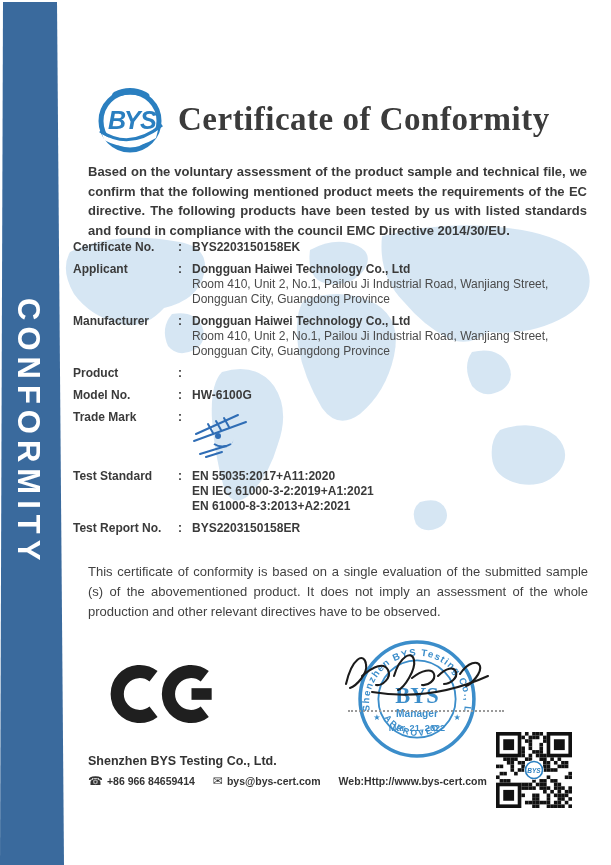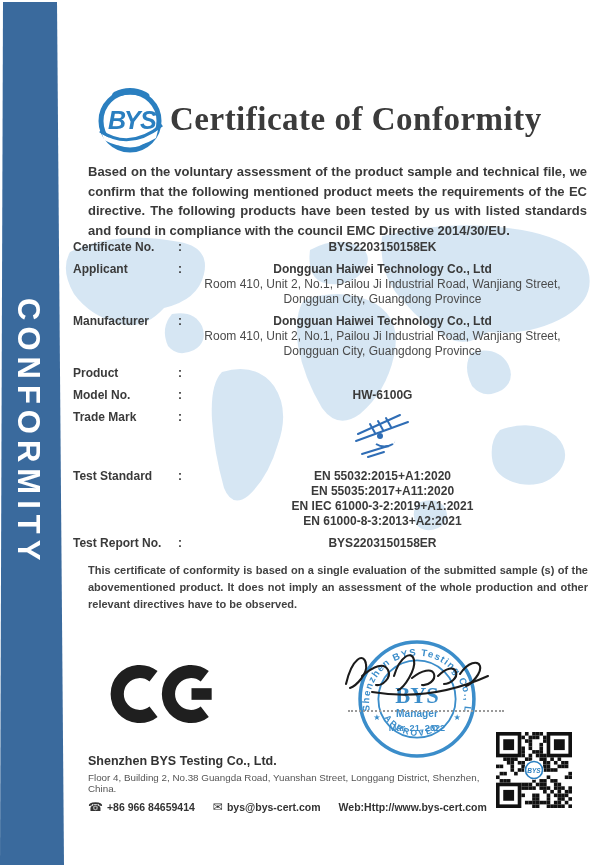--- a/index.html
+++ b/index.html
@@ -20,38 +20,38 @@
     color:#ffffff;font-weight:bold;font-size:31px;letter-spacing:6px;
     display:flex;flex-direction:column;align-items:center;gap:18px;
     font-family:"Liberation Sans",sans-serif;
   }
   
   .worldmap{position:absolute;left:52px;top:222px;z-index:0;opacity:.85;}
   
   .header{position:absolute;left:94px;top:84px;display:flex;align-items:center;z-index:2;}
   .logo{width:72px;height:70px;flex:0 0 auto;}
   .title{
-    margin-left:4px;font-family:"Liberation Serif",serif;font-weight:bold;
+    margin-left:12px;font-family:"Liberation Serif",serif;font-weight:bold;
     font-size:33px;color:#3b3b3b;letter-spacing:.5px;white-space:nowrap;
   }
   
   .intro{
     position:absolute;left:88px;top:162px;width:499px;z-index:2;
     font-size:13px;font-weight:bold;color:#3a3a3a;line-height:1.5;text-align:justify;
   }
   .statement{
     position:absolute;left:88px;top:562px;width:500px;z-index:2;
-    font-size:11px;font-weight:bold;color:#424242;line-height:1.55;text-align:justify;
+    font-size:13px;font-weight:normal;color:#424242;line-height:1.55;text-align:justify;
   }
   
   .fields{position:absolute;left:73px;top:240px;width:500px;z-index:2;}
   .field-row{display:flex;margin-bottom:7px;}
   .field-label{width:105px;flex:0 0 auto;font-size:12px;font-weight:bold;color:#3a3a3a;line-height:15px;}
   .field-colon{width:14px;flex:0 0 auto;font-size:12px;font-weight:bold;color:#3a3a3a;line-height:15px;}
-  .field-value{flex:1;text-align:center;}
+  .field-value{flex:1;}
   .v-main{font-size:12px;font-weight:bold;color:#3a3a3a;line-height:15px;}
   .v-sub{font-size:12px;font-weight:normal;color:#4a4a4a;line-height:15px;}
   .tm-box{height:48px;}
   
   .ce{position:absolute;left:110px;top:653px;z-index:2;}
   
   .stamp{position:absolute;left:356px;top:638px;z-index:3;opacity:.92;}
   .sig-line{
     position:absolute;left:348px;top:710px;width:156px;z-index:4;
     border-top:2px dotted #9a9a9a;
@@ -163,21 +163,20 @@
       <path d="M18,26 a12,11 0 1 0 24,2 a10,9 0 1 1 -24,-2 z" fill="#2f6db5"></path>
       <circle cx="26" cy="26" r="3" fill="#2f6db5"></circle>
       <path d="M22,34 q8,5 17,0" stroke="#2f6db5" stroke-width="2" fill="none"></path>
     </svg>
   </div>
       </div>
       <div class="field-row">
         <span class="field-label">Test Standard</span>
         <span class="field-colon">:</span>
         <div class="field-value">
-          <div class="v-main">EN 55032:2015+A1:2020</div>
           <div class="v-main">EN 55035:2017+A11:2020</div>
           <div class="v-main">EN IEC 61000-3-2:2019+A1:2021</div>
           <div class="v-main">EN 61000-8-3:2013+A2:2021</div>
         </div>
       </div>
       <div class="field-row">
         <span class="field-label">Test Report No.</span>
         <span class="field-colon">:</span>
         <div class="field-value">
           <div class="v-main">BYS2203150158ER</div>
@@ -224,21 +223,20 @@
       <path d="M56,32 C62,12 74,6 76,16 C78,26 66,44 60,46"></path>
       <path d="M74,34 C84,26 94,24 96,30 C98,36 90,42 84,41"></path>
       <path d="M100,32 C108,24 116,22 118,28 C120,34 112,40 106,40"></path>
       <path d="M122,30 C130,18 140,16 142,22 C144,28 134,40 128,42"></path>
       <path d="M34,48 C70,54 110,50 150,32"></path>
     </g>
   </svg>
 
   <div class="footer">
     <div class="footer-company">Shenzhen BYS Testing Co., Ltd.</div>
-    <div class="footer-address">Floor 4, Building 2, No.38 Guangda Road, Yuanshan Street, Longgang District, Shenzhen, China.</div>
     <div class="footer-contact">
       <span class="contact-item">
         <span class="contact-icon">☎</span>
         <span>+86 966 84659414</span>
       </span>
       <span class="contact-item">
         <span class="contact-icon">✉</span>
         <span>bys@bys-cert.com</span>
       </span>
       <span class="contact-item">

